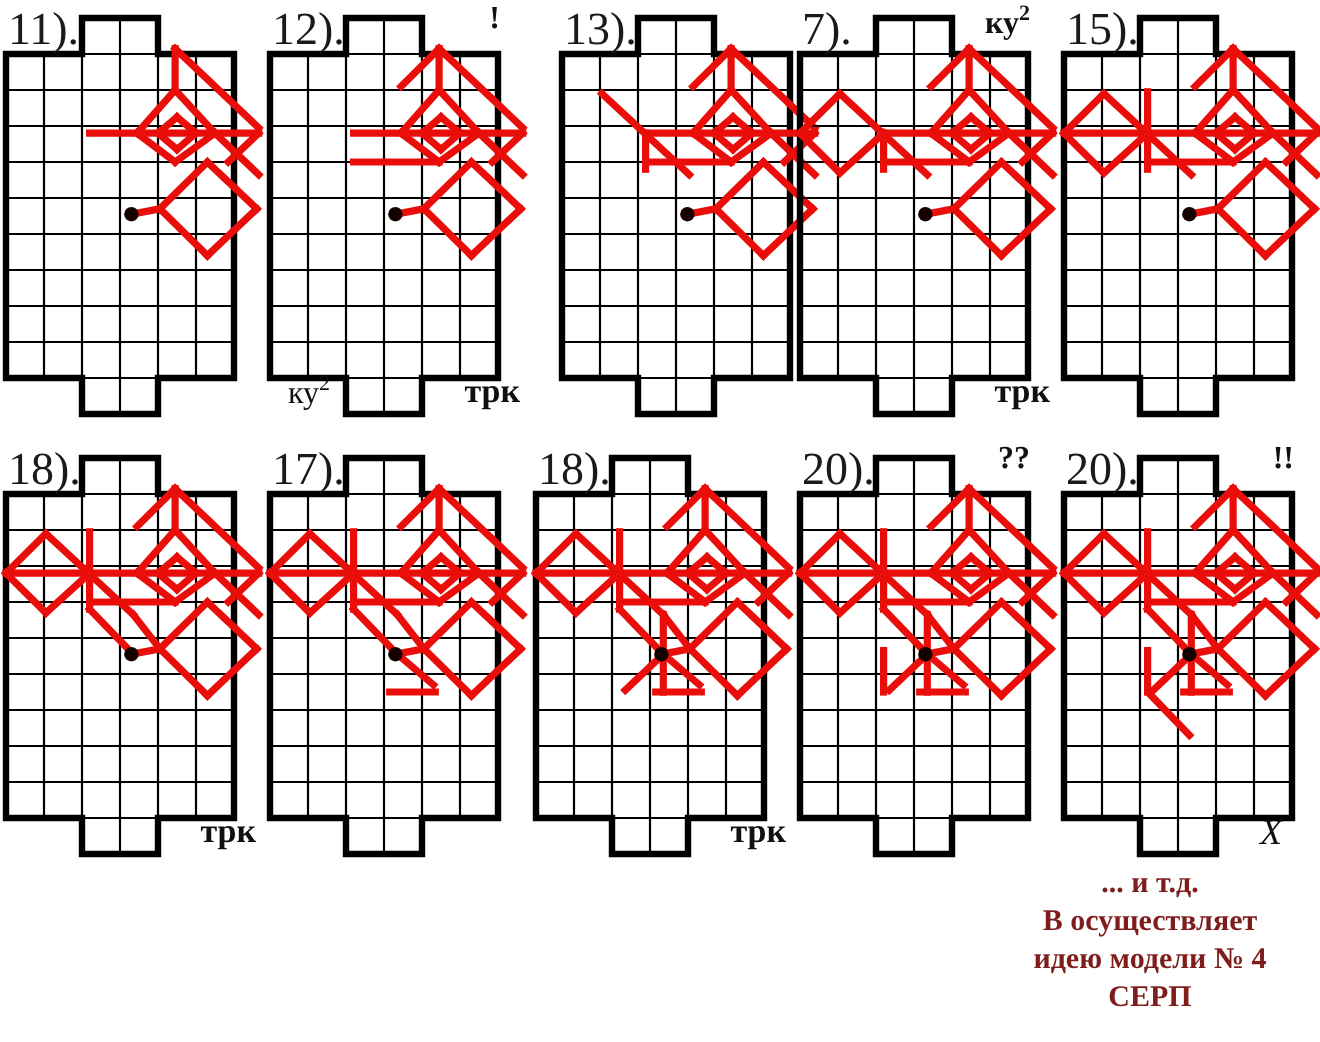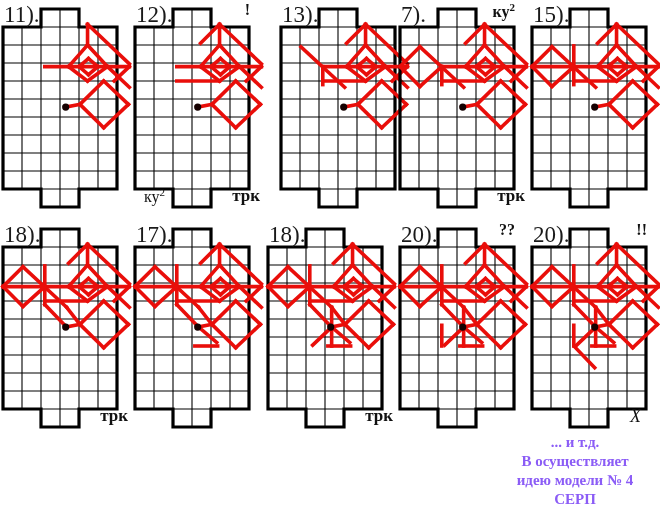--- a/index.html
+++ b/index.html
@@ -8,21 +8,21 @@
   .panel{position:absolute;width:132px;height:215px;}
   .panel svg{position:absolute;left:0;top:0;}
   .plabel{position:absolute;left:4px;top:2px;font-size:23px;color:#1a1a1a;}
   .topann{position:absolute;right:14px;top:1px;font-size:16px;font-weight:bold;color:#111;}
   .topann sup{font-size:11px;}
   .blann{position:absolute;left:12px;top:186px;font-size:16px;color:#111;}
   .blann sup{font-size:11px;}
   .brann{position:absolute;right:4px;top:186px;font-size:17px;font-weight:bold;color:#111;}
   .cornerann{position:absolute;right:20px;top:186px;font-size:18px;font-style:italic;color:#111;}
   #footer{position:absolute;left:490px;top:433px;width:170px;text-align:center;
-          font-weight:bold;font-size:15px;line-height:19px;color:#8b5cf6;}
+          font-weight:bold;font-size:15px;line-height:19px;color:#7f1d1d;}
 </style>
 </head>
 <body>
 
 <div id="stage">
   <div id="panels">
       <div class="panel" style="left: 0px; top: 0px;">
         <svg width="132" height="212">
           <line x1="3" y1="27" x2="3" y2="189" stroke="#000000" stroke-width="1.1"></line>
           <line x1="22" y1="27" x2="22" y2="189" stroke="#000000" stroke-width="1.1"></line>

